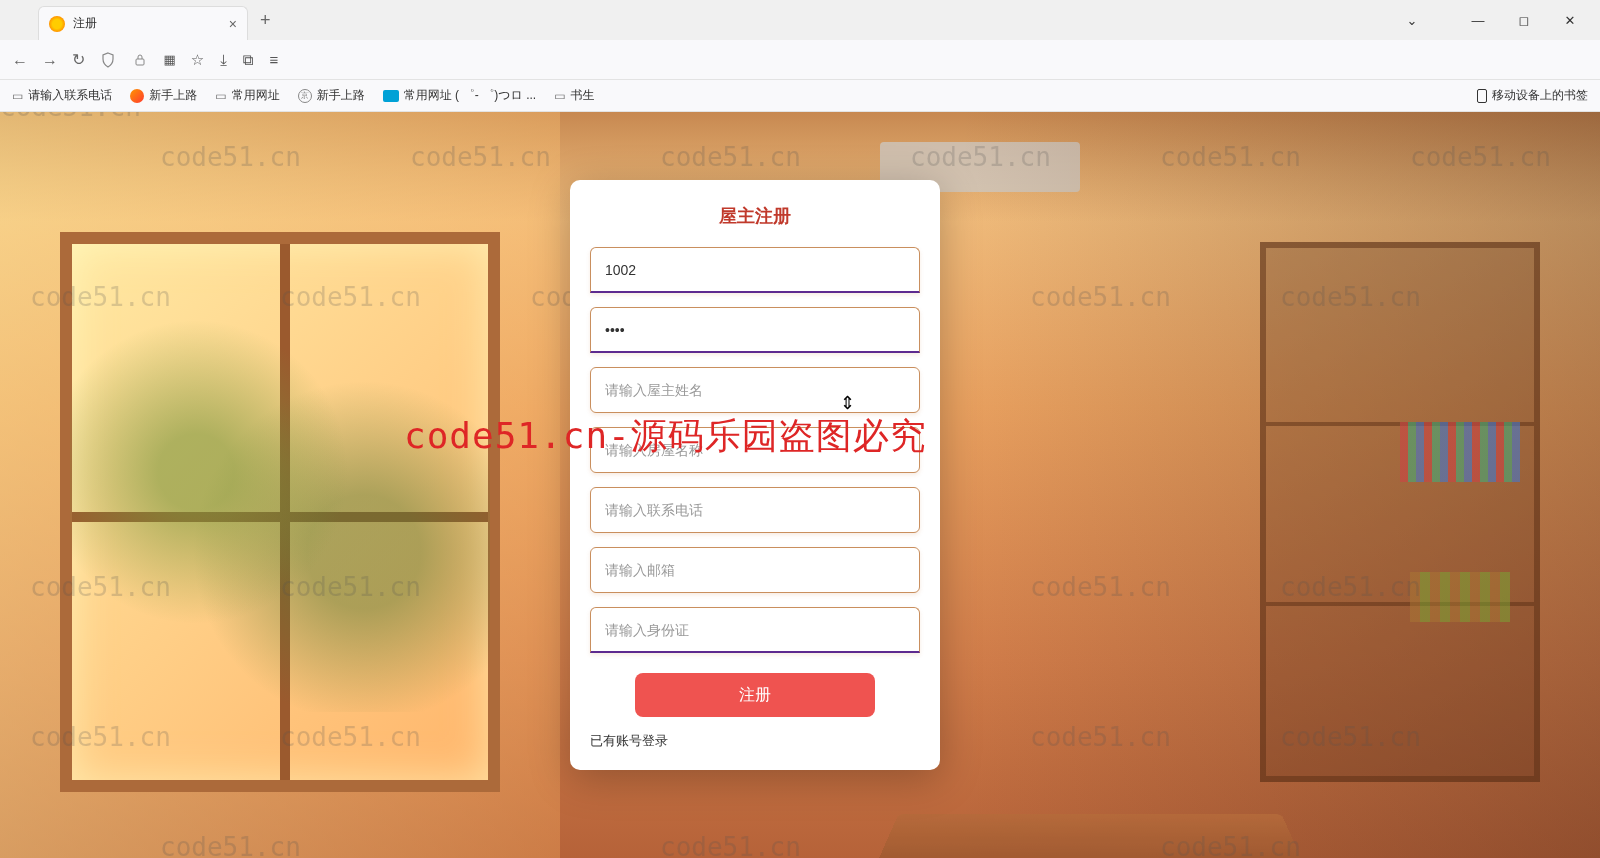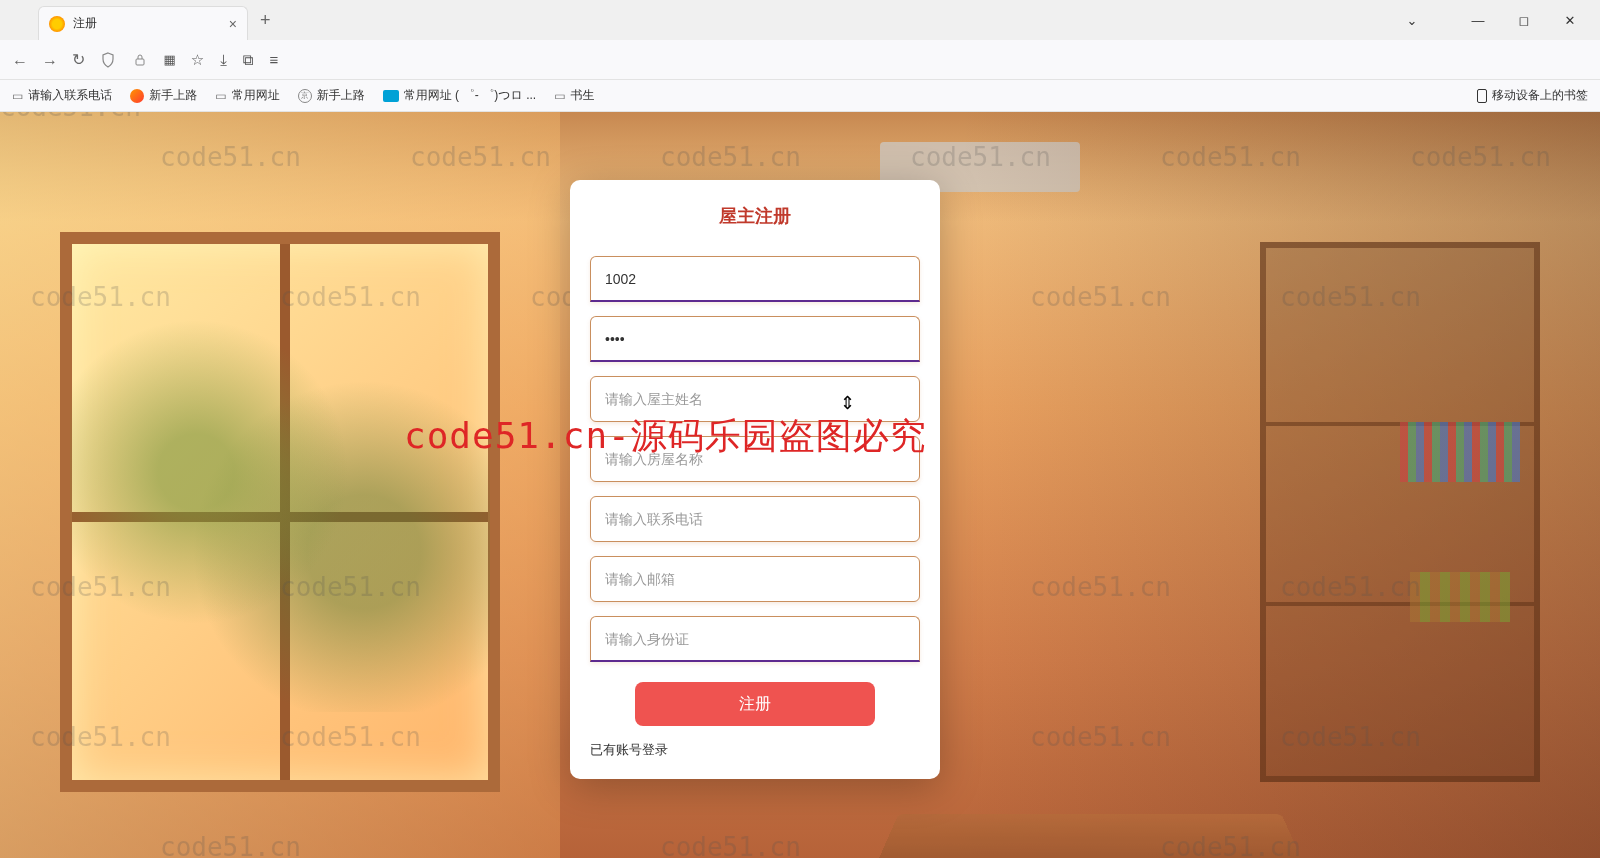--- a/index.html
+++ b/index.html
@@ -49,21 +49,21 @@
 .table { position: absolute; right: 300px; bottom: 40px; width: 420px; height: 120px; background: linear-gradient(#b56a3a,#8a4a26); border-radius: 6px; transform: perspective(400px) rotateX(40deg); opacity: 0.85; }
 .ceiling { position:absolute; left:0; top:0; width:100%; height:110px; background: linear-gradient(#c78850, transparent); }
 .ac { position:absolute; right:520px; top:30px; width:200px; height:50px; background:#ccc; border-radius:4px; opacity:0.7; }
 
 
 .wm { position: absolute; color: rgba(80,80,80,0.22); font-size: 26px; font-family: monospace; pointer-events: none; user-select: none; }
 .wm-banner { position: absolute; left: 404px; top: 300px; font-size: 36px; color: #de2626; font-family: "SimSun", monospace; font-weight: normal; pointer-events: none; white-space: nowrap; letter-spacing: 1px; }
 
 
 .card { position: absolute; left: 570px; top: 68px; width: 370px; background: #fff; border-radius: 10px; padding: 24px 20px 20px; box-shadow: 0 8px 40px rgba(0,0,0,0.25); }
-.card-title { text-align: center; font-size: 18px; color: #c0392b; font-weight: 600; margin-bottom: 28px; }
+.card-title { text-align: center; font-size: 18px; color: #c0392b; font-weight: 600; margin-bottom: 19px; }
 .fld { width: 100%; height: 46px; border: 1px solid #c98f5e; border-radius: 6px; padding: 0 14px; font-size: 14px; color: #333; margin-bottom: 14px; outline: none; background: #fff; box-shadow: 0 2px 4px rgba(200,120,60,0.15); }
 .fld::placeholder { color: #999; }
 .fld-underline { border-bottom: 2px solid #5d2a8f; border-bottom-left-radius: 0; border-bottom-right-radius: 0; }
 .btn { width: 240px; height: 44px; background: #ef5350; color: #fff; border: none; border-radius: 8px; font-size: 16px; margin: 6px auto 14px; display: block; cursor: pointer; }
 .login-link { font-size: 13px; color: #333; cursor: pointer; display: inline-block; text-align: right; }
 .cursor-resize { position: absolute; left: 840px; top: 280px; font-size: 18px; color: #000; pointer-events: none; }
 </style>
 </head>
 <body>
 

